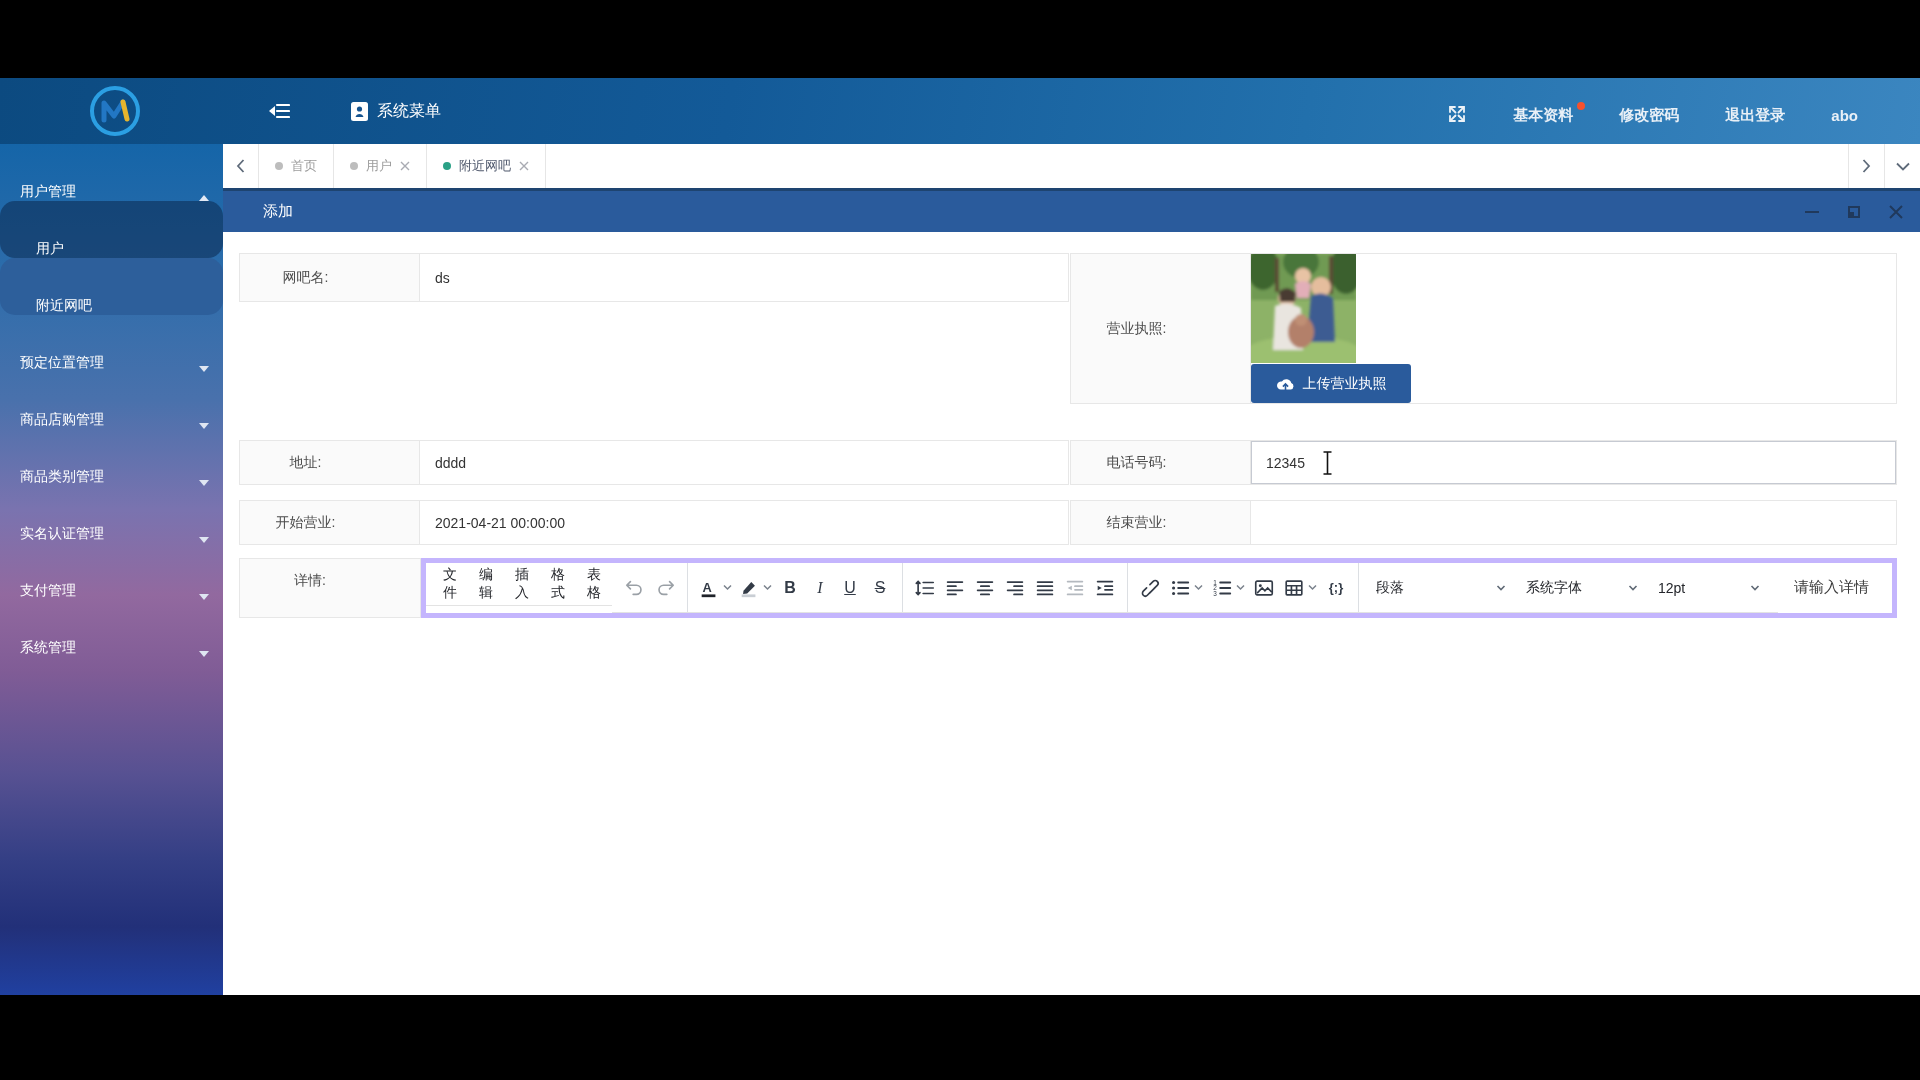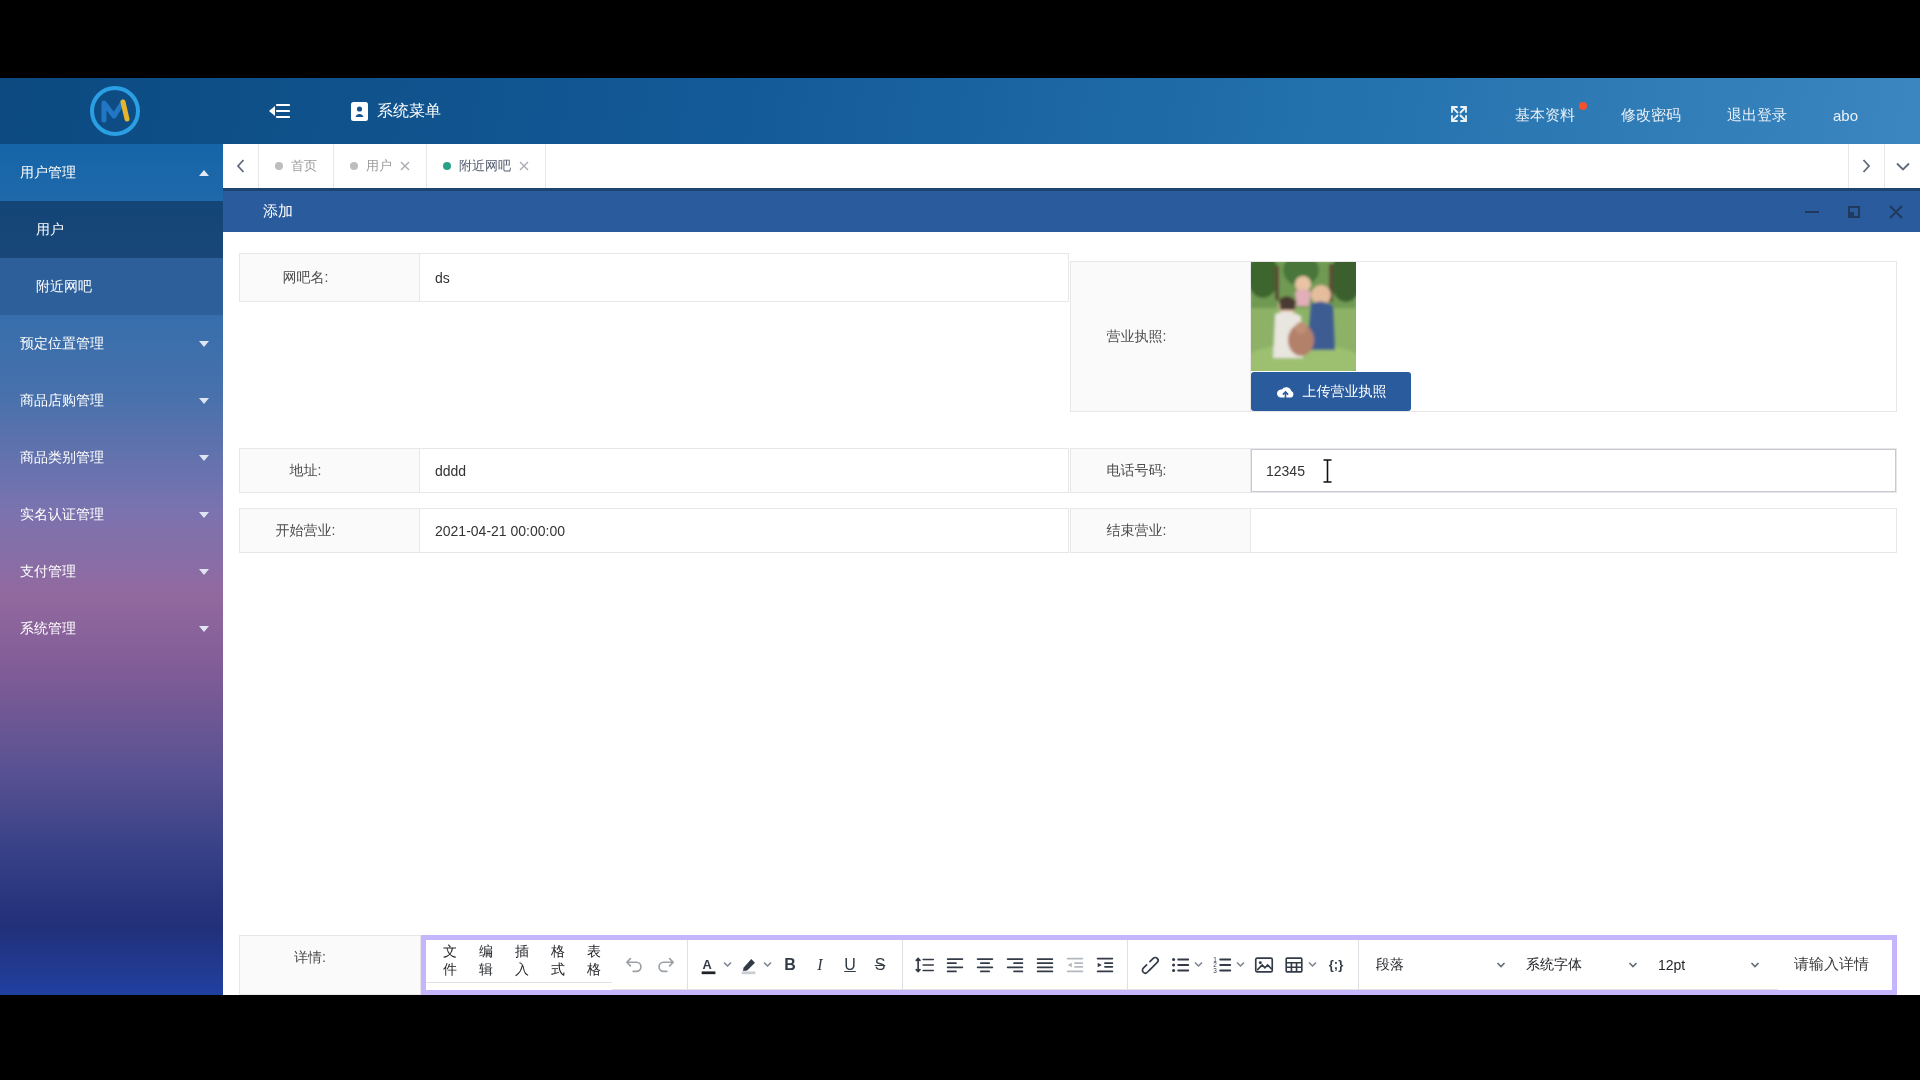--- a/index.html
+++ b/index.html
@@ -6,29 +6,29 @@
   html,body { width:1920px; height:1080px; background:#000; overflow:hidden;
               font-family:"Liberation Sans","DejaVu Sans",sans-serif; }
   .app { position:absolute; top:78px; left:0; width:1920px; height:917px; display:flex; flex-direction:column; background:#fff; }
 
   
   .hdr { height:66px; flex:0 0 66px; display:flex; align-items:center; position:relative;
          background:linear-gradient(100deg,#0c4a80 0%,#135a98 38%,#2270ac 68%,#3b86c0 100%); }
   .logo { margin-left:88px; width:54px; height:54px; }
   .fold { margin-left:126px; cursor:pointer; display:flex; }
   .sysmenu { margin-left:60px; display:flex; align-items:center; gap:8px; color:#fff; font-size:16px; font-weight:normal; }
-  .hdr-nav { position:absolute; right:0; top:0; height:74px; display:flex; align-items:center; gap:46px; padding-right:62px; color:#e9f0f7; font-size:15px; }
+  .hdr-nav { position:absolute; right:0; top:0; height:74px; display:flex; align-items:center; gap:46px; padding-right:62px; color:#e9f0f7; font-size:15px;font-weight:bold; }
   .hdr-nav .nav-item { cursor:pointer; position:relative; }
   .badge-dot { position:absolute; top:-4px; right:-12px; width:8px; height:8px; border-radius:50%; background:#f5512d; }
 
   
   .app-body { flex:1; display:flex; min-height:0; }
   aside { width:223px; flex:0 0 223px; color:#fff; font-size:14px; overflow:hidden;
      background:linear-gradient(180deg,#1565a8 0%,#2e6dab 16%,#4971ac 30%,#7a73af 43%,#92699f 53%,#805c96 62%,#575192 74%,#343f85 84%,#223079 92%,#2040a0 100%); }
-  .m-item { height:57px; display:flex; align-items:center; padding:0 14px 0 20px; cursor:pointer; }
+  .m-item { height:57px; display:flex; align-items:flex-end; padding:0 14px 0 20px; cursor:pointer;border-radius:15px; }
   .m-item .lbl { flex:1; }
   .m-sub { padding-left:36px; background:rgba(8,33,70,.5); }
   .m-sub.active { background:#2d5f9b; }
   .arr { width:0; height:0; border-left:5px solid transparent; border-right:5px solid transparent; }
   .arr.up { border-bottom:6px solid #e2e9f5; }
   .arr.down { border-top:6px solid #dfe6f2; }
 
   .main { flex:1; display:flex; flex-direction:column; min-width:0; background:#fff; }
 
   
@@ -53,28 +53,28 @@
 
   .dlg-body { flex:1; min-height:0; background:#fff; padding:21px 23px 0 16px; display:flex; flex-direction:column; overflow:hidden; }
   .band { display:flex; justify-content:space-between; align-items:flex-start; }
   .col-l { width:830px; } .col-r { width:827px; }
   .frow { display:flex; border:1px solid #e7e7e7; background:#fff; }
   .h49 { height:49px; } .h45 { height:45px; }
   .flabel { width:180px; flex:0 0 180px; background:#fafafa; border-right:1px solid #e7e7e7; display:flex; align-items:center; justify-content:center; padding-right:48px; font-size:14px; color:#4d4d4d; }
   .fval { flex:1; display:flex; align-items:center; padding-left:15px; font-size:14px; color:#333; }
   .inputish { outline:1px solid #c6cad2; outline-offset:-1px; }
 
-  .license-row { height:151px;margin-top:8px; }
+  .license-row { height:151px; }
   .license-row .flabel { align-items:center; }
   .license-content { flex:1; display:flex; flex-direction:column; }
   .photo { width:105px; height:109px; display:block; }
   .upload-btn { margin-top:1px; width:160px; height:39px; border:none; border-radius:3px; background:#2a5b9c; color:#fff; font-size:14px; display:flex; align-items:center; justify-content:center; gap:8px; cursor:pointer; font-family:inherit; }
 
   .mt18{margin-top:36px;} .mt15{margin-top:15px;} .mt13{margin-top:13px;}
-  .band.detail { flex:1; min-height:0; align-items:flex-end; }
+  .band.detail { flex:1; min-height:0; align-items:flex-start; }
   .detail-wrap { width:100%; display:flex; }
   .detail-label { width:182px; flex:0 0 182px; background:#fafafa; border:1px solid #e7e7e7; display:flex; justify-content:center; padding:13px 40px 0 0; font-size:14px; color:#4d4d4d; }
   .editor { flex:1; border:5px solid #c4b5fd; display:flex; min-width:0; }
   .ed-menubar { height:43px; flex:0 0 43px; display:flex; align-items:center; padding-left:6px; border-bottom:1px solid #e3e3e3; }
   .ed-menu-item { padding:6px 11px; font-size:14px; color:#24262b; border-radius:3px; cursor:pointer; }
   .ed-toolbar { height:50px; flex:0 0 50px; display:flex; align-items:center; padding:0 8px; border-bottom:1px solid #e3e3e3; }
   .tb-btn { min-width:30px; height:34px; display:flex; align-items:center; justify-content:center; border-radius:3px; cursor:pointer; color:#333b47; }
   .tb-grp { display:flex; align-items:center; }
   .tb-sep { width:1px; align-self:stretch; background:#dcdfe3; margin:0 7px; }
   .tb-txt { font-size:16px; }

